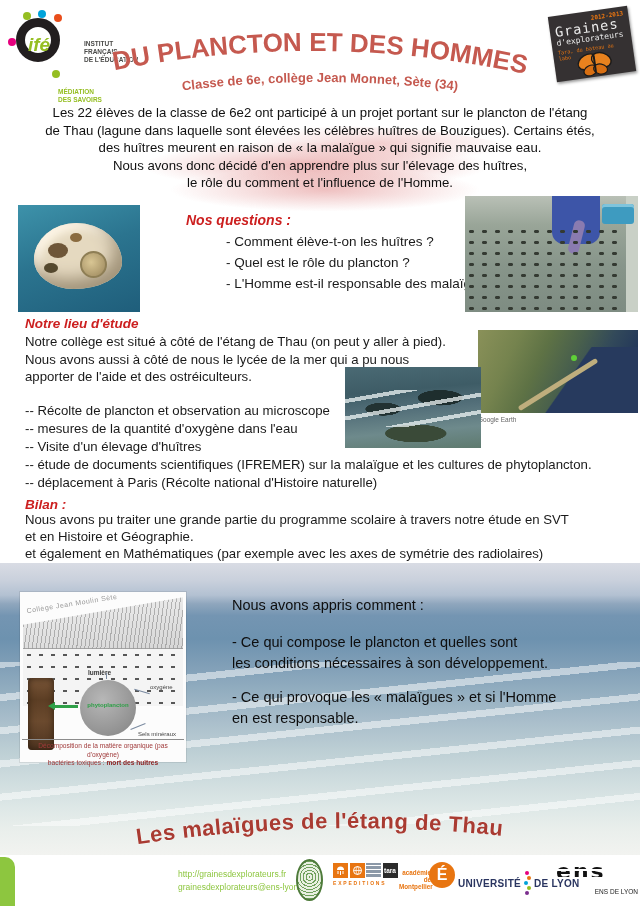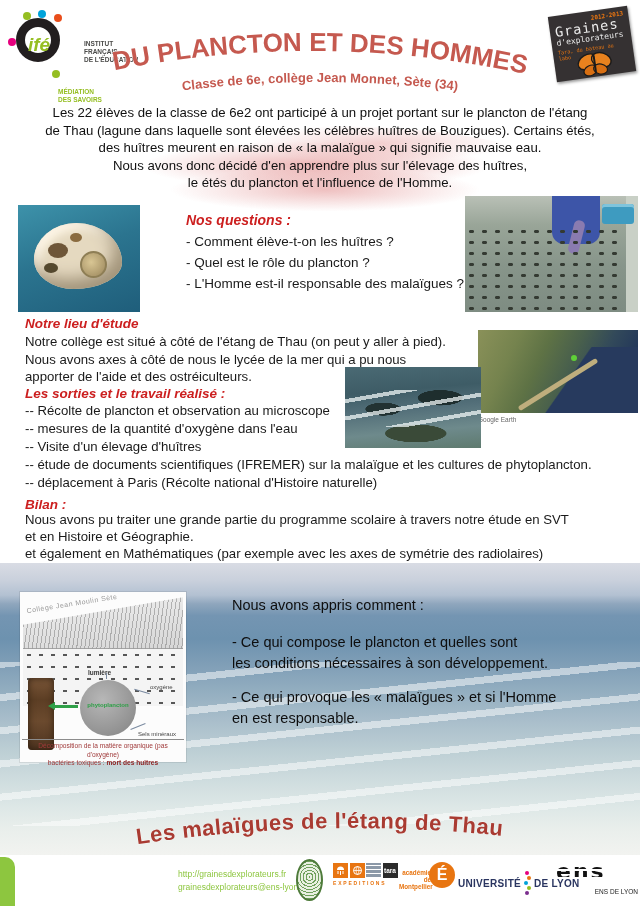--- a/index.html
+++ b/index.html
@@ -61,21 +61,21 @@
     background:#6E5638; border-radius:50%; }
   .oyster-spot2 { position:absolute; left:52px; top:28px; width:12px; height:9px;
     background:#8A6B3F; border-radius:50%; }
   .oyster-spot3 { position:absolute; left:26px; top:58px; width:14px; height:10px;
     background:#54482E; border-radius:50%; }
   .oyster-coin { position:absolute; left:62px; top:46px; width:27px; height:27px;
     border-radius:50%; border:2px solid #8E7E55;
     background:radial-gradient(circle at 40% 40%, #D9C694, #A89468 78%); }
   .questions { left:186px; top:212px; }
   .red-heading { color:#CC1F1F; font-style:italic; font-weight:bold; font-size:14px; }
-  .q-items { margin-top:3px; font-size:13.5px; line-height:21px; }
+  .q-items { margin-top:3px; font-size:13.5px; line-height:21px;margin-left:40px; }
   .photo-farm { left:465px; top:196px; width:173px; height:116px; overflow:hidden;
     background:linear-gradient(180deg,#B9C0B6 0%,#99A598 25%,#87958A 60%,#7E8C82 100%); }
   .photo-farm::after { content:""; position:absolute; left:0; right:14px; top:26%; bottom:0;
     background-image:radial-gradient(ellipse 3.4px 2.8px at center, #343A32 68%, transparent 70%);
     background-size:13px 11px; }
   .farm-person { position:absolute; right:38px; top:0; width:48px; height:48px;
     background:#3D55A8; border-radius:0 0 12px 12px; }
   .farm-arm { position:absolute; right:56px; top:24px; width:11px; height:34px;
     background:#8A7BB0; transform:rotate(14deg); border-radius:5px; }
   .farm-bucket { position:absolute; right:4px; top:8px; width:32px; height:20px;
@@ -255,21 +255,21 @@
       </svg>
     </div>
   </div>
 
   <div class="abs intro-highlight"></div>
   <div class="abs intro">
     <div>Les 22 élèves de la classe de 6e2 ont participé à un projet portant sur le plancton de l'étang</div>
     <div>de Thau (lagune dans laquelle sont élevées les célèbres huîtres de Bouzigues). Certains étés,</div>
     <div>des huîtres meurent en raison de « la malaïgue » qui signifie  mauvaise eau.</div>
     <div>Nous avons donc décidé d'en apprendre plus sur l'élevage des huîtres,</div>
-    <div>le étés du plancton et l'influence de l'Homme.</div>
+    <div>le rôle du comment et l'influence de l'Homme.</div>
   </div>
 
   <div class="abs photo-oyster">
     <div class="oyster-body"></div>
     <div class="oyster-spot1"></div>
     <div class="oyster-spot2"></div>
     <div class="oyster-spot3"></div>
     <div class="oyster-coin"></div>
   </div>
 
@@ -285,32 +285,31 @@
   <div class="abs photo-farm">
     <div class="farm-post"></div>
     <div class="farm-person"></div>
     <div class="farm-arm"></div>
     <div class="farm-bucket"></div>
   </div>
 
   <div class="abs red-heading lieu-heading">Notre lieu d'étude</div>
   <div class="abs lieu-text">
     <div>Notre collège est situé à côté de l'étang de Thau (on peut y aller à pied).</div>
-    <div>Nous avons axes à côté de nous le lycée de la mer qui a pu nous</div>
+    <div>Nous avons aussi à côté de nous le lycée de la mer qui a pu nous</div>
     <div>apporter de l'aide et des ostréiculteurs.</div>
   </div>
 
   <div class="abs map-image">
     <div class="map-sea"></div>
     <div class="map-bar"></div>
     <div class="map-marker"></div>
   </div>
   <div class="abs map-caption">Google Earth</div>
 
-  <div class="abs red-heading sorties-heading">Les sorties et le travail réalisé :</div>
   <div class="abs sorties-list">
     <div>-- Récolte de plancton et observation au microscope</div>
     <div>-- mesures de la quantité d'oxygène dans l'eau</div>
     <div>-- Visite d'un élevage d'huîtres</div>
     <div>-- étude de documents scientifiques (IFREMER) sur la malaïgue et les cultures de phytoplancton.</div>
     <div>-- déplacement à Paris (Récolte national d'Histoire naturelle)</div>
   </div>
 
   <div class="abs photo-sea">
     <div class="sea-rocks"></div>

